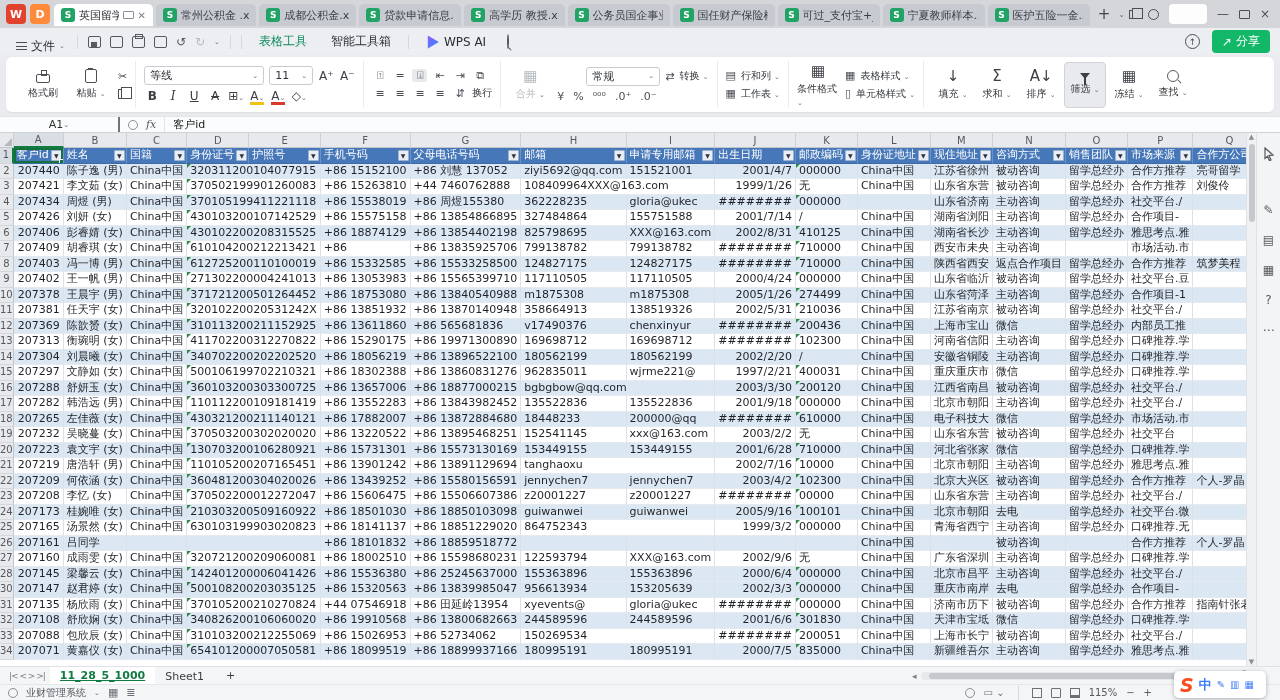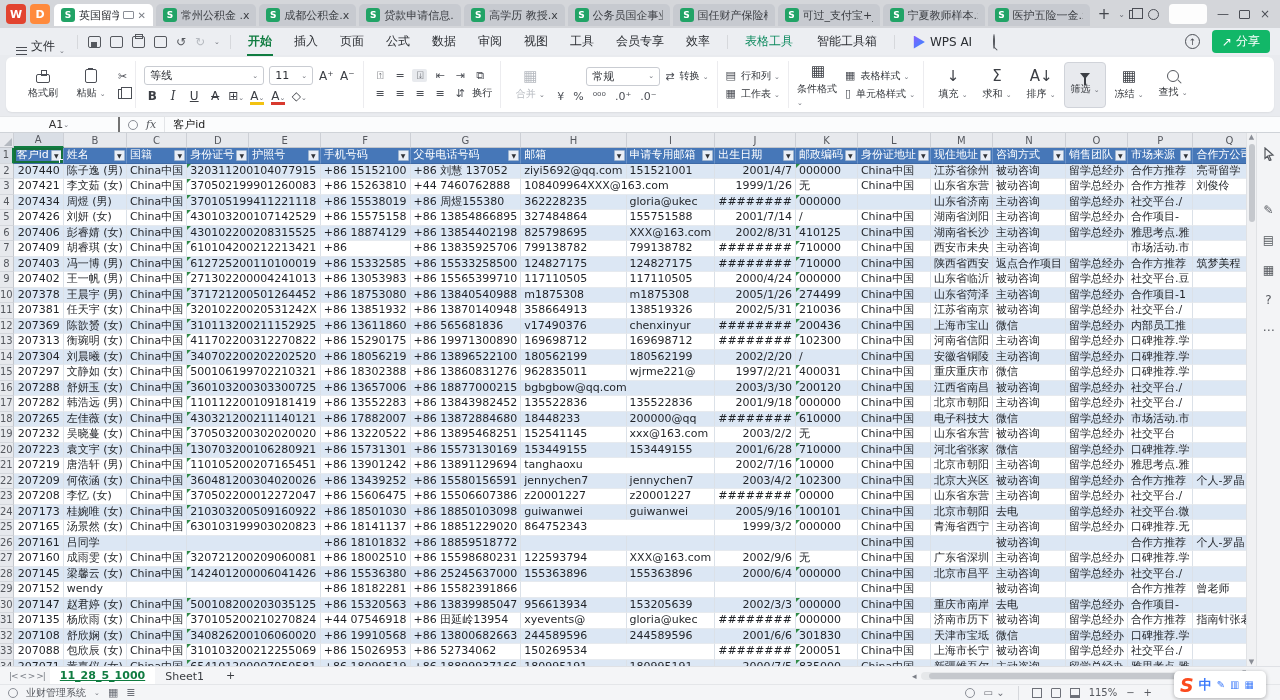--- a/index.html
+++ b/index.html
@@ -20,21 +20,21 @@
   .winctl { margin-left:auto; display:flex; align-items:center; gap:10px; padding-right:4px; }
   .wc { color:#4b4e55; font-size:12px; }
   .wc-rect { width:11px; height:9px; border:1px solid #4b4e55; border-radius:1px; }
   .wc-rect2 { width:9px; height:9px; border:1px solid #4b4e55; position:relative; }
   .wc-rect2:after { content:""; position:absolute; left:2px; top:-3px; width:9px; height:9px; border:1px solid #4b4e55; background:#d4d6da; }
   .wc-pill { width:38px; height:20px; background:#fdfdfd; border-radius:4px; }
   .wc-circ { width:11px; height:11px; border:1px solid #4b4e55; border-radius:50%; }
 
   
   .menubar { height:27px; display:flex; align-items:center; padding:0 10px; gap:2px; flex:0 0 auto; background:#eceef2; }
-  .filebtn { display:flex; align-items:flex-end; gap:4px; font-size:12px; padding:0 6px; color:#2b2e33;margin-top:9px; }
+  .filebtn { display:flex; align-items:center; gap:4px; font-size:12px; padding:0 6px; color:#2b2e33;margin-top:9px; }
   .hamb { width:11px; height:8px; border-top:1.5px solid #4b4e55; border-bottom:1.5px solid #4b4e55; position:relative; }
   .hamb:after{ content:""; position:absolute; top:2.5px; left:0; right:0; border-top:1.5px solid #4b4e55; }
   .qicons { display:flex; align-items:center; gap:9px; padding:0 10px; border-left:1px solid #d6d8dc; border-right:1px solid #d6d8dc; margin:0 4px; }
   .qi { width:13px; height:12px; border:1.2px solid #55585e; border-radius:2px; position:relative; }
   .qi.save:after { content:""; position:absolute; left:2px; bottom:0; width:6px; height:5px; background:#55585e; }
   .qi.print:after { content:""; position:absolute; left:2px; top:-3px; width:6px; height:3px; border:1.2px solid #55585e; }
   .qglyph { font-size:12px; color:#55585e; }
   .menu { padding:4px 11px; font-size:12px; color:#2b2e33; position:relative; }
   .menu.active { color:#107c41; font-weight:bold; }
   .menu.active:after { content:""; position:absolute; left:10px; right:10px; bottom:-2px; border-bottom:2px solid #107c41; }
@@ -209,32 +209,20 @@
     </div>
     <div class="qicons">
       <span class="qi save"></span>
       <span class="qi"></span>
       <span class="qi print"></span>
       <span class="qi"></span>
       <span class="qglyph">↺</span>
       <span class="qglyph" style="color:#b6bac0">↻</span>
       <span class="dArr">⌄</span>
     </div>
-    <div id="menus" style="display:flex;align-items:center">
-        <div class="menu active">开始</div>
-        <div class="menu">插入</div>
-        <div class="menu">页面</div>
-        <div class="menu">公式</div>
-        <div class="menu">数据</div>
-        <div class="menu">审阅</div>
-        <div class="menu">视图</div>
-        <div class="menu">工具</div>
-        <div class="menu">会员专享</div>
-        <div class="menu">效率</div>
-      </div>
     <div class="vsep"></div>
     <div class="menu ctx">表格工具</div>
     <div class="menu">智能工具箱</div>
     <div class="vsep"></div>
     <div class="menu" style="display:flex;align-items:flex-end;gap:5px">
       <span class="ai-ico"></span>
       <span>WPS AI</span>
     </div>
     <div style="padding:0 8px"><span class="mag"></span></div>
     <div class="mb-right">
@@ -968,39 +956,20 @@
               <td class="dc">155363896</td>
               <td class="dc ar">2000/6/4</td>
               <td class="dc"><span class="tri"></span>000000</td>
               <td class="dc">China中国</td>
               <td class="dc">北京市昌平</td>
               <td class="dc">主动咨询</td>
               <td class="dc">留学总经办</td>
               <td class="dc">社交平台./</td>
               <td class="dc"></td>
             </tr>
-            <tr class="">
-              <td class="rn">29</td>
-              <td class="dc ar">207152</td>
-              <td class="dc">wendy</td>
-              <td class="dc"></td>
-              <td class="dc" colspan="2"></td>
-              <td class="dc">+86 18182281</td>
-              <td class="dc">+86 15582391866</td>
-              <td class="dc"></td>
-              <td class="dc"></td>
-              <td class="dc ar"></td>
-              <td class="dc"></td>
-              <td class="dc">China中国</td>
-              <td class="dc"></td>
-              <td class="dc">被动咨询</td>
-              <td class="dc"></td>
-              <td class="dc">合作方推荐</td>
-              <td class="dc">曾老师</td>
-            </tr>
             <tr class="band">
               <td class="rn">30</td>
               <td class="dc ar">207147</td>
               <td class="dc">赵君婷 (女)</td>
               <td class="dc">China中国</td>
               <td class="dc" colspan="2"><span class="tri"></span>500108200203035125</td>
               <td class="dc">+86 15320563</td>
               <td class="dc">+86 13839985047</td>
               <td class="dc">956613934</td>
               <td class="dc">153205639</td>

